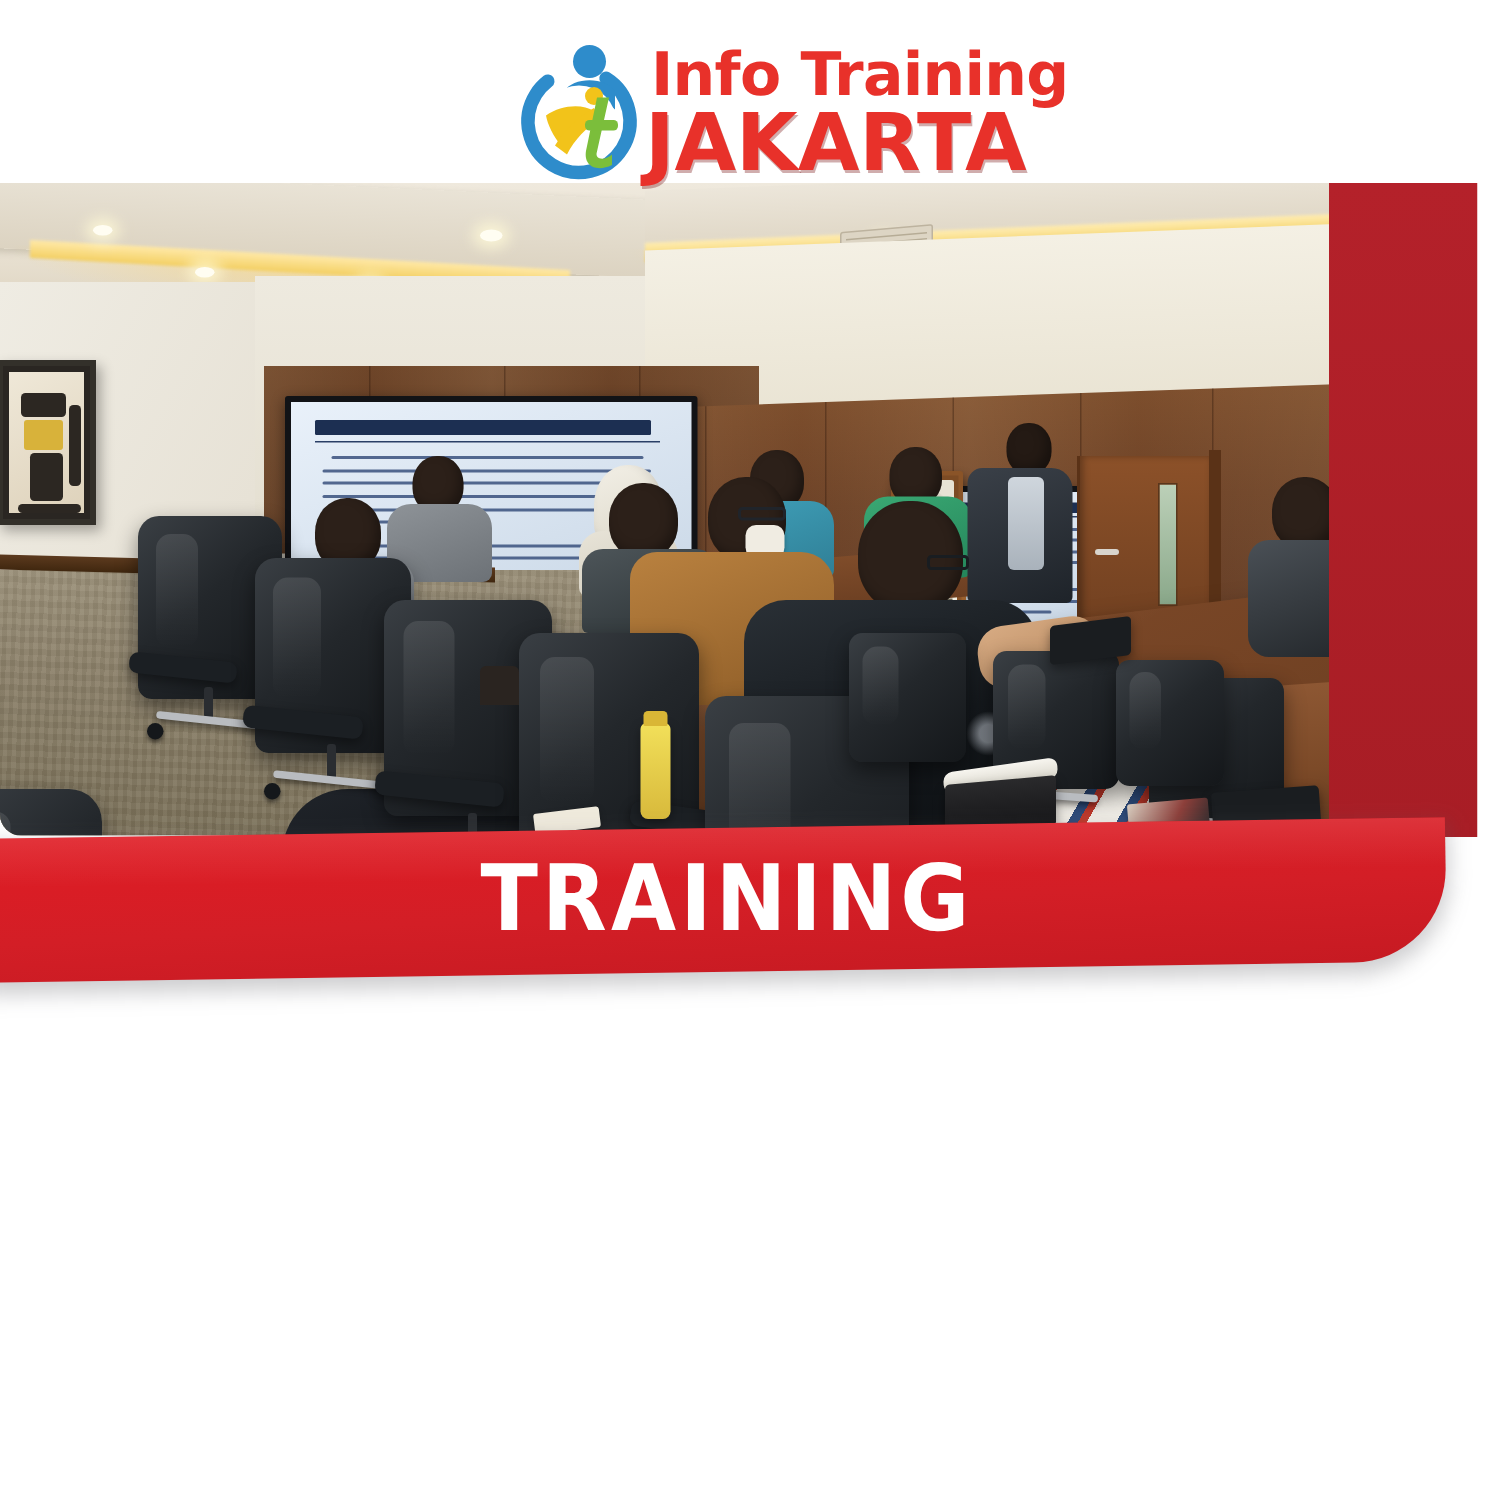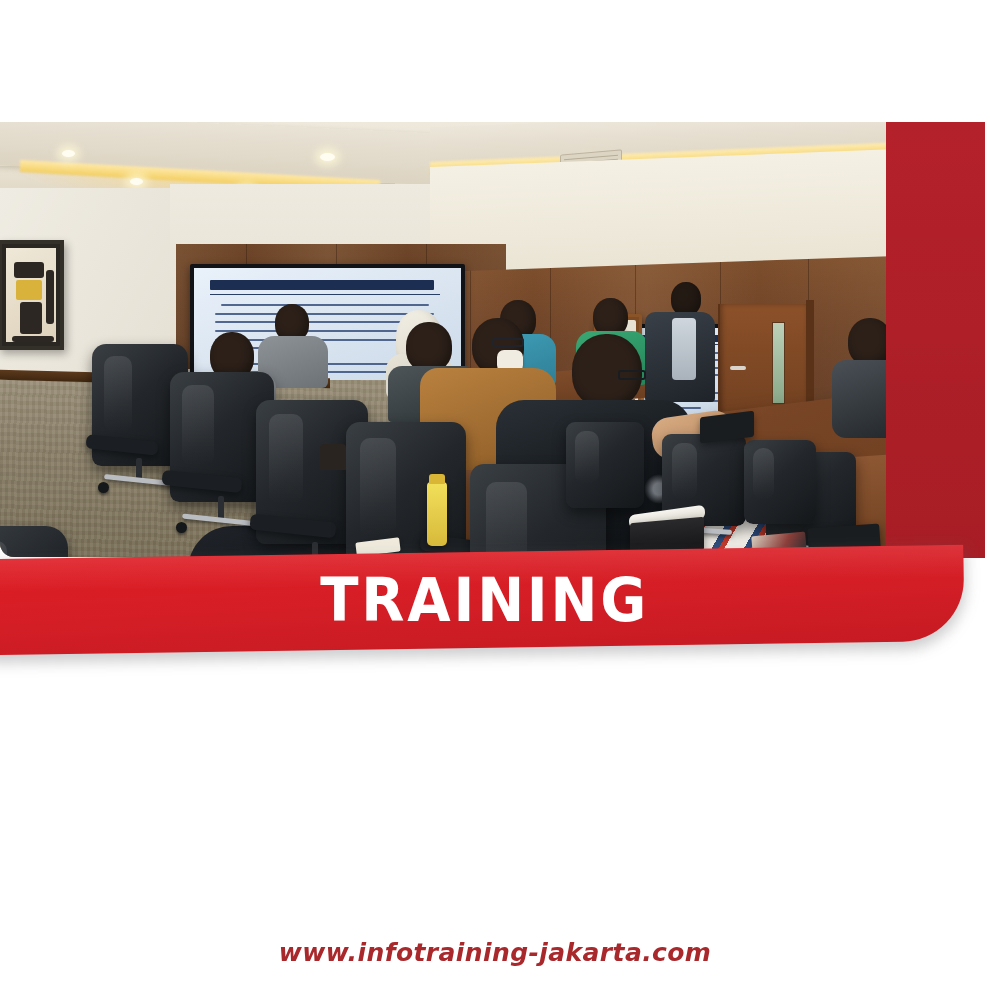--- a/index.html
+++ b/index.html
@@ -470,20 +470,45 @@
   .right-margin {
     position:absolute; right:0; top:0; width:5px; height:1000px;
     background:#ffffff; z-index:60;
   }
 </style>
 </head>
 <body>
 
 <div class="poster">
 
+  <div class="logo-block">
+    <div class="logo-mark">
+      <svg viewBox="0 0 104 100" width="104" height="100" aria-hidden="true">
+
+        <path d="M68 18 A36 36 0 1 0 86 48 A36 36 0 0 1 68 18 Z" fill="none"></path>
+        <circle cx="50" cy="56" r="34" fill="none" stroke="#2E8CCB" stroke-width="9" stroke-linecap="round" stroke-dasharray="172 42" transform="rotate(-58 50 56)"></circle>
+
+        <circle cx="57" cy="16" r="11" fill="#2E8CCB"></circle>
+        <path d="M40 36 C46 26, 68 26, 74 36 L74 48 C66 40, 48 40, 40 48 Z" fill="#2E8CCB"></path>
+
+        <circle cx="50" cy="57" r="25" fill="#ffffff"></circle>
+
+        <path d="M28 52 C38 45, 52 44, 60 49 C52 56, 44 63, 38 72 C33 66, 29 58, 28 52 Z" fill="#F2C31A"></path>
+        <path d="M34 72 C40 62, 50 52, 60 47 L64 54 C55 60, 47 68, 42 78 Z" fill="#F2C31A"></path>
+        <circle cx="60" cy="39" r="6" fill="#F2C31A"></circle>
+
+        <path d="M62 40 L70 40 L62 76 C60 82, 68 82, 72 78 L72 85 C62 90, 52 86, 55 74 Z" fill="#7BBE3B"></path>
+        <rect x="54" y="55" width="22" height="7" rx="3" fill="#7BBE3B"></rect>
+      </svg>
+    </div>
+    <div class="logo-text">
+      <div class="logo-line1">Info Training</div>
+      <div class="logo-line2">JAKARTA</div>
+    </div>
+  </div>
 
   <div class="right-panel"></div>
 
   <div class="photo-wrap">
     <div class="photo">
 
       <div class="ceil-base"></div>
       <div class="ceil-soffit"></div>
       <div class="ceil-soffit2"></div>
       <div class="cove-glow-l"></div>
@@ -709,18 +734,15 @@
 
     </div>
   </div>
 
   <div class="banner-shadow"></div>
   <div class="banner">
     <span class="banner-text">TRAINING</span>
   </div>
 
 
-  <div class="url-block">
-    <span class="url-text">www.infotraining-jakarta.com</span>
-  </div>
 
   <div class="right-margin"></div>
 </div>
 
 </body></html>

